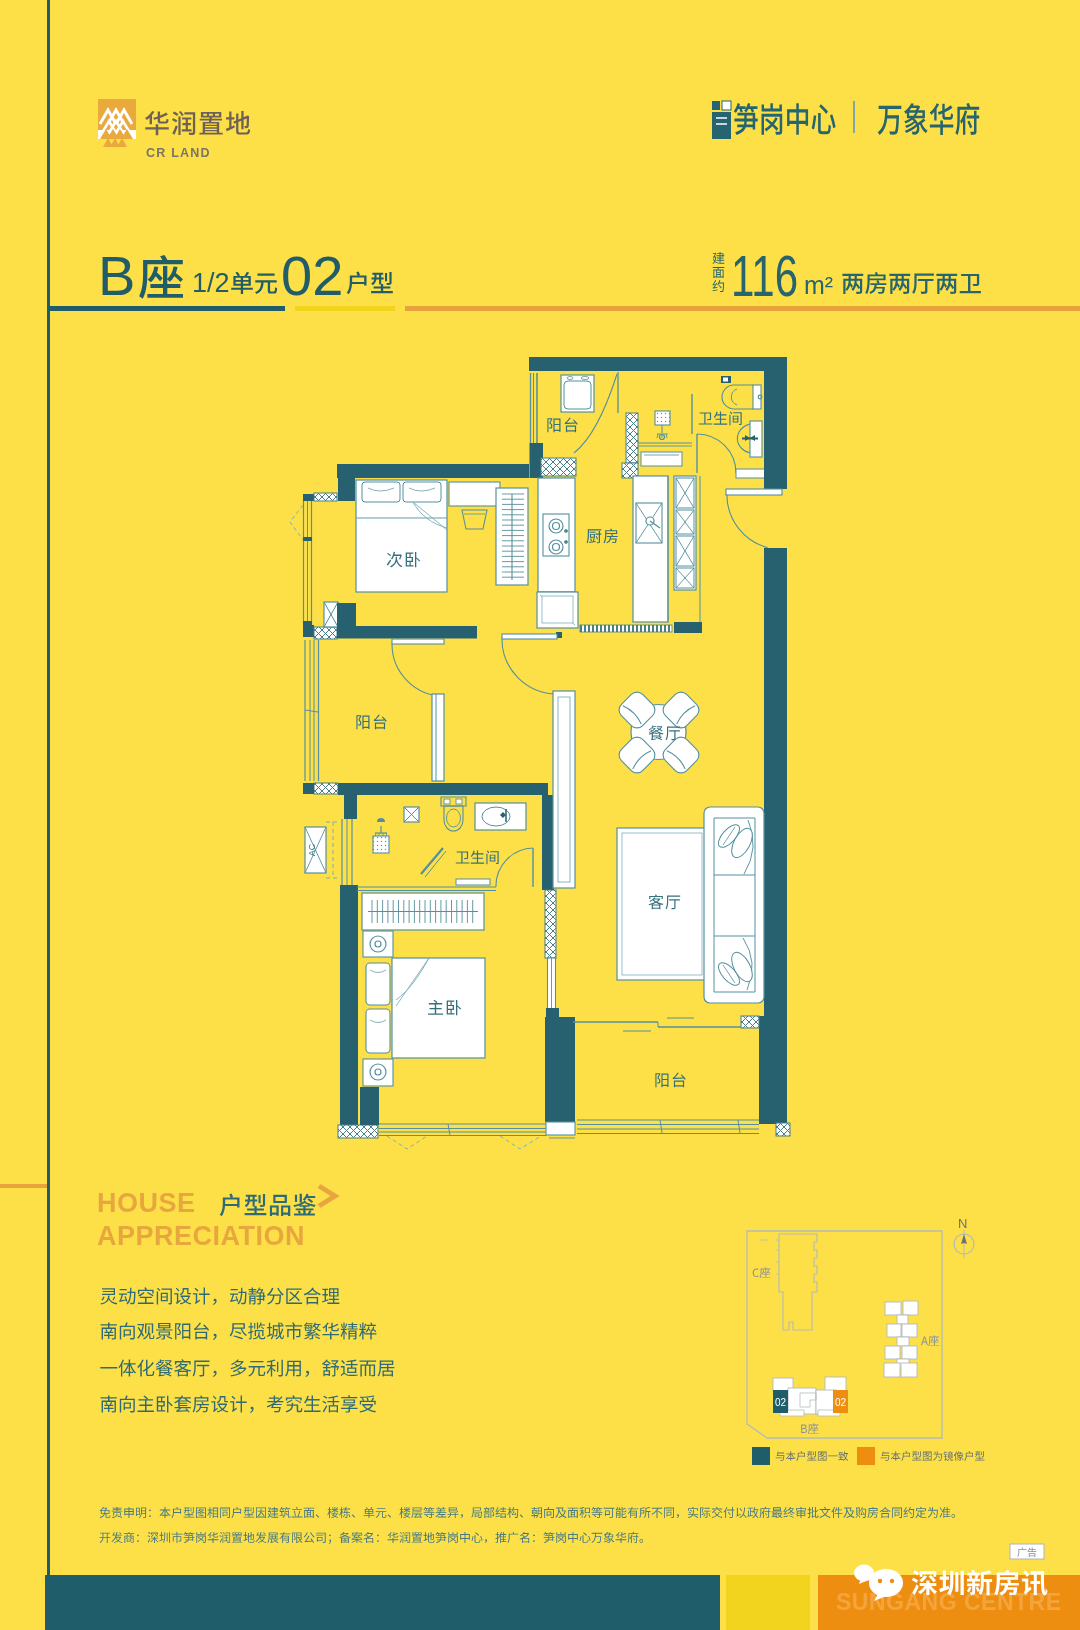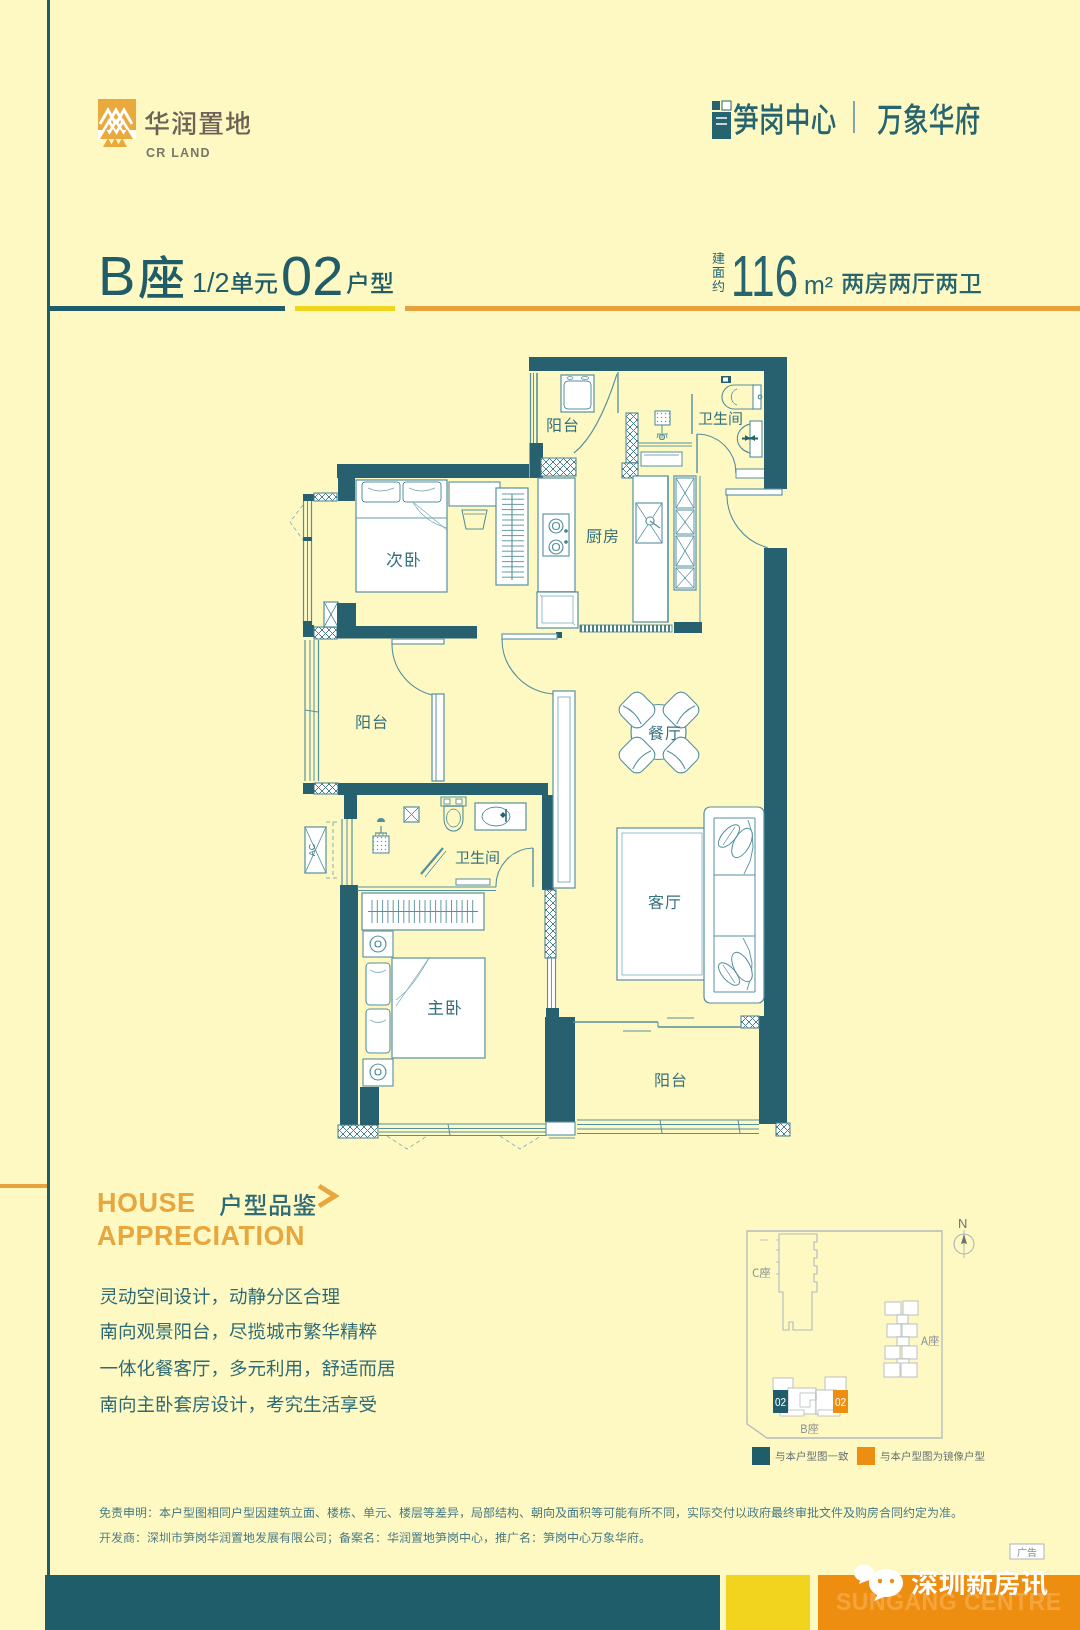--- a/index.html
+++ b/index.html
@@ -1,15 +1,15 @@
 <!DOCTYPE html>
 <html><head><meta charset="utf-8">
 <style>
 html,body{margin:0;padding:0;background:#fff;}
-#page{position:relative;width:1080px;height:1630px;background:#fef9c3;overflow:hidden;font-family:"Liberation Sans",sans-serif;}
+#page{position:relative;width:1080px;height:1630px;background:#fde047;overflow:hidden;font-family:"Liberation Sans",sans-serif;}
 svg{position:absolute;top:0;left:0;}
 </style></head>
 <body>
 <div id="page">
 <svg width="1080" height="1630" viewBox="0 0 1080 1630">
 <defs>
 <pattern id="hx" width="7" height="7" patternUnits="userSpaceOnUse">
 <rect width="7" height="7" fill="white"></rect>
 <path d="M0,7 L7,0 M-1,1 L1,-1 M6,8 L8,6" stroke="#477F8C" stroke-width="1"></path>
 <path d="M0,0 L7,7 M6,-1 L8,1 M-1,6 L1,8" stroke="#477F8C" stroke-width="1"></path>

